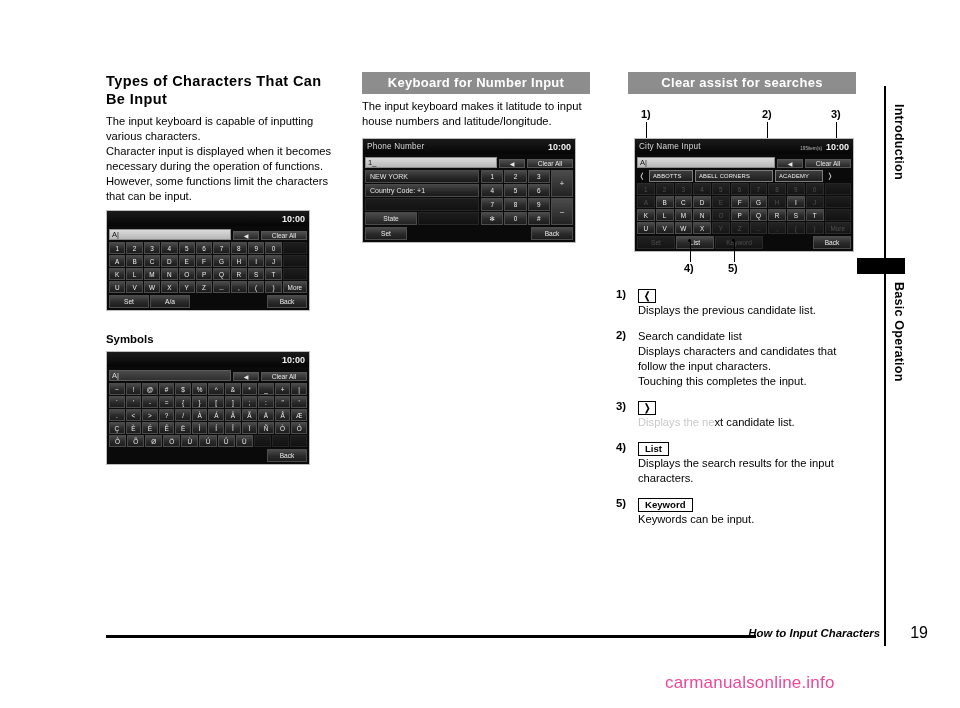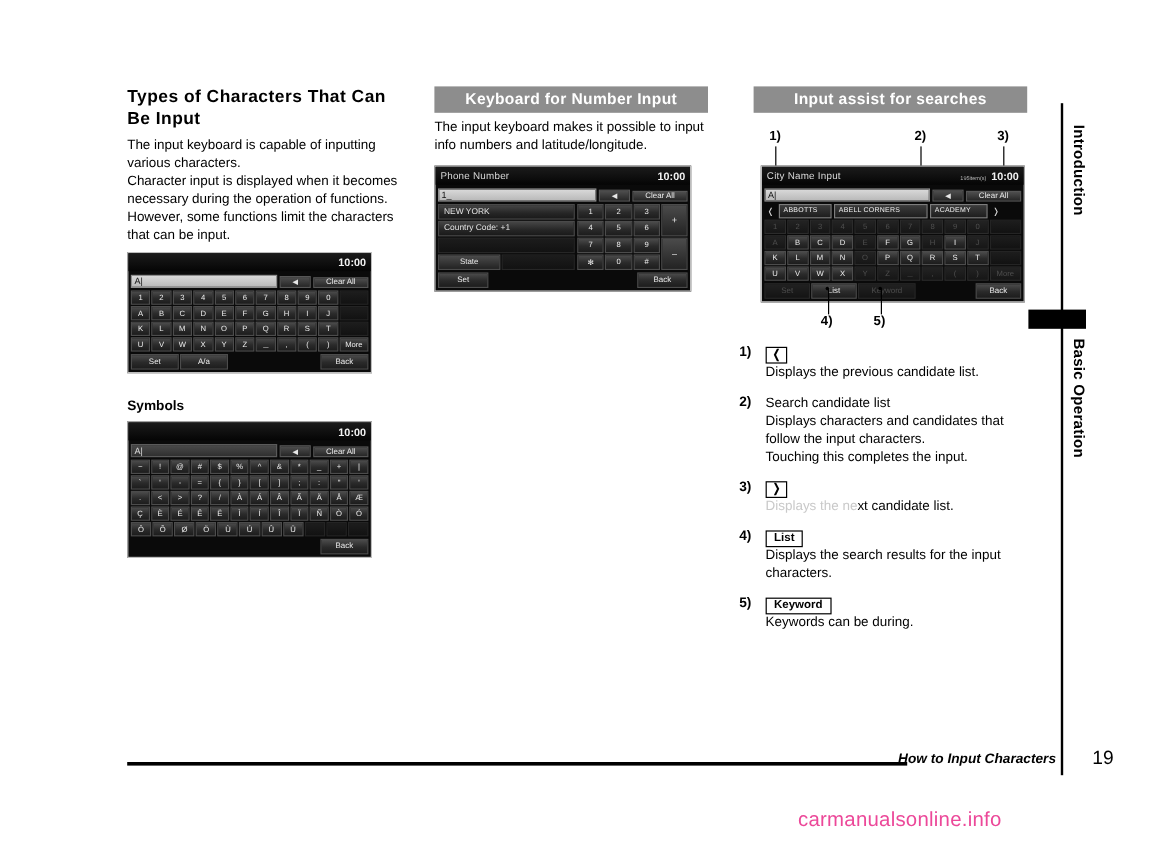--- a/index.html
+++ b/index.html
@@ -329,21 +329,21 @@
         </div>
       <div class="bottomrow">
         <div class="spacer"></div>
         <div class="bkey" style="width:40px">Back</div>
       </div>
     </div>
   </div>
 
   <div class="col col2">
     <div class="bar-title">Keyboard for Number Input</div>
-    <p class="body-text">The input keyboard makes it possible to input info numbers and latitude/longitude.</p>
+    <p class="body-text">The input keyboard makes it latitude to input house numbers and latitude/longitude.</p>
 
     <div class="screen" style="margin-top:9px;width:214px;">
       <div class="scr-top">
         <span class="scr-title">Phone Number</span>
         <span class="clock">10:00</span>
       </div>
       <div class="inp-row">
         <div class="inp-field">1_</div>
         <div class="key-bs">◀</div>
         <div class="key-clear">Clear All</div>
@@ -391,21 +391,21 @@
 
       <div class="bottomrow">
         <div class="bkey" style="width:42px">Set</div>
         <div class="spacer"></div>
         <div class="bkey" style="width:42px">Back</div>
       </div>
     </div>
   </div>
 
   <div class="col col3">
-    <div class="bar-title">Input assist for searches</div>
+    <div class="bar-title">Clear assist for searches</div>
   </div>
 
   <div class="callout-num" style="left:641px;top:108px;">1)</div>
   <div class="callout-num" style="left:762px;top:108px;">2)</div>
   <div class="callout-num" style="left:831px;top:108px;">3)</div>
   <div class="leader" style="left:646px;top:122px;width:1px;height:40px;"></div>
   <div class="leader" style="left:767px;top:122px;width:1px;height:40px;"></div>
   <div class="leader" style="left:836px;top:122px;width:1px;height:40px;"></div>
   <div class="dot" style="left:644px;top:161px;"></div>
   <div class="dot" style="left:765px;top:161px;"></div>
@@ -528,21 +528,21 @@
         <div class="expl-n">4)</div>
         <div class="expl-b">
           <div><span class="btnchip">List</span></div>
           <div>Displays the search results for the input characters.</div>
         </div>
       </div>
       <div class="expl-item">
         <div class="expl-n">5)</div>
         <div class="expl-b">
           <div><span class="btnchip">Keyword</span></div>
-          <div>Keywords can be during.</div>
+          <div>Keywords can be input.</div>
         </div>
       </div>
     </div>
 
   <div class="side-rule"></div>
   <div class="tab-black"></div>
   <div class="tab-label" style="left:892px;top:104px;">Introduction</div>
   <div class="tab-label" style="left:892px;top:282px;">Basic Operation</div>
 
   <div class="foot-rule"></div>

